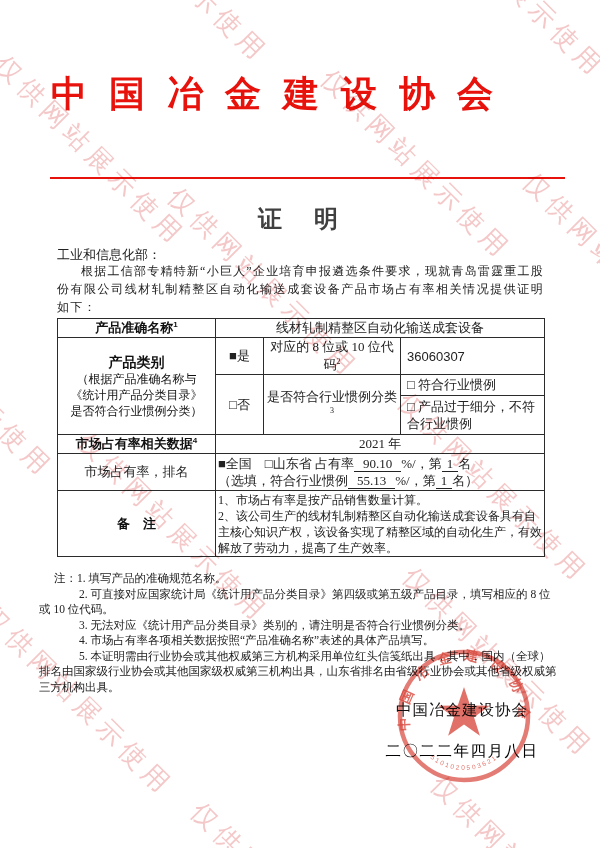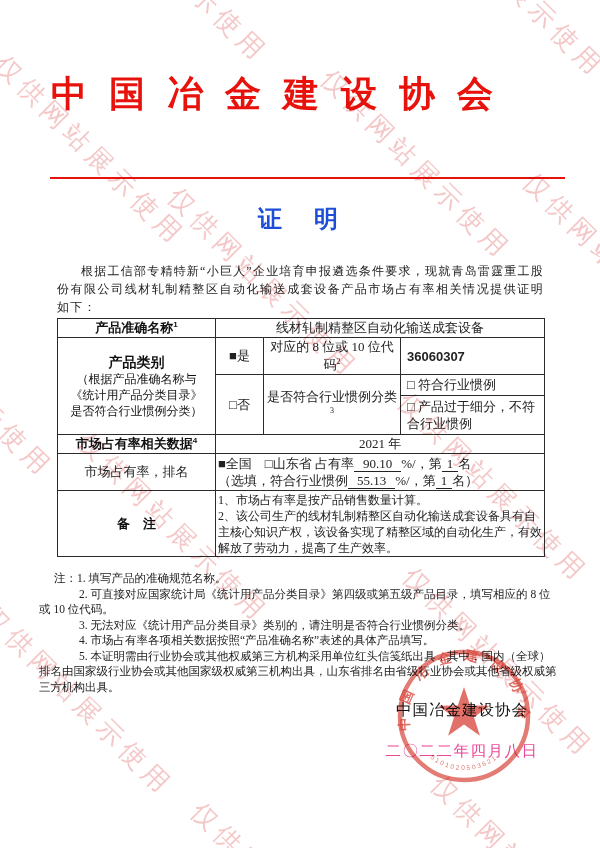--- a/index.html
+++ b/index.html
@@ -18,21 +18,21 @@
   }
   
   .org-title{
     position:absolute;left:0;top:70px;width:550px;text-align:center;
     font-family:"Liberation Sans","DejaVu Sans",sans-serif;
     font-size:36px;font-weight:bold;color:#e8120c;letter-spacing:6px;white-space:nowrap;
   }
   .red-rule{position:absolute;left:50px;top:177px;width:515px;height:2px;background:#e8120c;}
   .doc-title{
     position:absolute;left:0;top:203px;width:600px;text-align:center;
-    font-size:24px;font-weight:bold;letter-spacing:4px;color:#1d4ed8;
+    font-size:24px;font-weight:bold;letter-spacing:4px;color:#404040;
   }
   
   .salutation{position:absolute;left:57px;top:246px;width:486px;font-size:13px;color:#222;}
   .intro{
     position:absolute;left:57px;top:262px;width:487px;
     font-size:12px;line-height:18px;letter-spacing:1.2px;
     text-align:justify;text-indent:2em;color:#222;
   }
   
   .cert-table{
@@ -44,40 +44,41 @@
   .cert-table .lbl{font-family:"Liberation Sans","DejaVu Sans",sans-serif;font-weight:bold;text-align:center;color:#111;}
   .cert-table .ctr{text-align:center;}
   .cert-table .lft{text-align:left;padding-left:6px;}
   .cat-title{font-family:"Liberation Sans","DejaVu Sans",sans-serif;font-weight:bold;font-size:14px;line-height:17px;color:#111;}
   .cat-sub{font-size:12px;line-height:16px;font-weight:normal;}
   sup{font-size:8px;vertical-align:super;line-height:0;}
   .u-val{border-bottom:1px solid #222;padding:0 9px;}
   .u-rank{border-bottom:1px solid #222;padding:0 5px;}
   .share-cell{font-size:13px;line-height:17px;text-align:left;}
   .remark-cell{font-size:12px;line-height:16px;text-align:left;padding:1px 2px;vertical-align:top;}
-  .code-val{font-family:"Liberation Sans","DejaVu Sans",sans-serif;font-size:13px;font-weight:bold;}
+  .code-val{font-family:"Liberation Sans","DejaVu Sans",sans-serif;font-size:13px;}
   
   .notes{position:absolute;left:39px;top:571px;width:521px;font-size:11.5px;line-height:15.5px;color:#222;}
   .notes p{margin:0;text-indent:40px;}
   .notes p.first{text-indent:15px;}
   
   .sig-block{position:absolute;left:352px;top:700px;width:220px;text-align:center;z-index:2;}
   .sig-org{font-size:15.5px;letter-spacing:1px;color:#111;}
-  .sig-date{margin-top:20px;font-size:15.5px;letter-spacing:1.5px;color:#ec4899;}
+  .sig-date{margin-top:20px;font-size:15.5px;letter-spacing:1.5px;color:#000000;}
   .seal{position:absolute;left:389px;top:641px;width:150px;height:150px;z-index:6;mix-blend-mode:multiply;pointer-events:none;}
 </style>
 </head>
 <body>
 
 <div class="page">
 
   <div class="org-title">中 国 冶 金 建 设 协 会</div>
   <div class="red-rule"></div>
   <div class="doc-title">证　明</div>
 
+  <div class="salutation">工业和信息化部：</div>
   <div class="intro">根据工信部专精特新“小巨人”企业培育申报遴选条件要求，现就青岛雷霆重工股份有限公司线材轧制精整区自动化输送成套设备产品市场占有率相关情况提供证明如下：</div>
 
   <table class="cert-table">
     <colgroup>
         <col style="width:158px">
         <col style="width:48px">
         <col style="width:137px">
         <col style="width:144px">
       </colgroup>
     <tbody>

